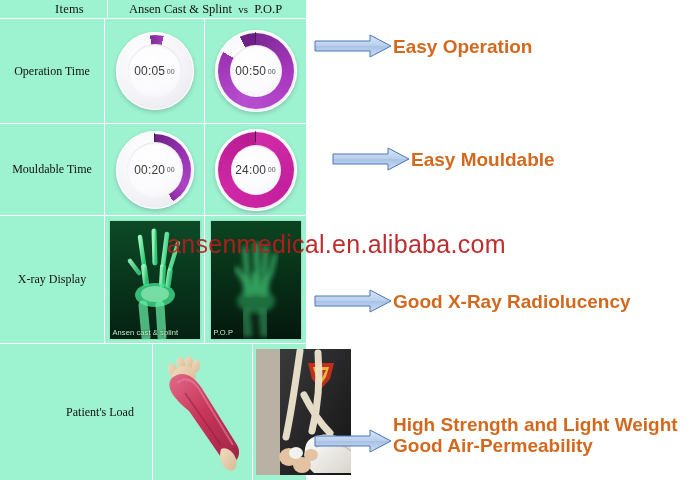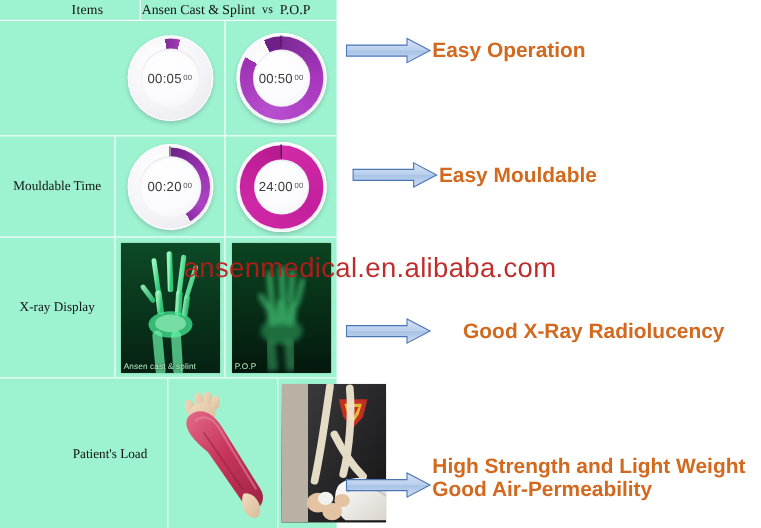--- a/index.html
+++ b/index.html
@@ -17,21 +17,21 @@
     position:absolute;left:0;top:0;width:306px;height:480px;
     background:#9df2cf;
     box-sizing:border-box;
   }
   .hdr-row{
     position:absolute;left:0;top:0;width:306px;height:19px;
     border-bottom:1px solid #ffffff;
     box-sizing:border-box;
   }
   .hdr-items{
-    position:absolute;left:0;top:0;width:128px;height:18px;
+    position:absolute;left:0;top:0;width:108px;height:18px;
     display:flex;align-items:center;justify-content:center;
     font-size:12.5px;color:#111;letter-spacing:.2px;
     border-right:1px solid #ffffff;box-sizing:border-box;padding-left:32px;
   }
   .hdr-compare{
     position:absolute;left:105px;top:0;width:201px;height:18px;
     display:flex;align-items:center;justify-content:center;
     font-size:12.5px;color:#111;white-space:pre;
   }
   .hdr-compare .vs{font-size:11px;}
@@ -148,20 +148,21 @@
       <div class="hdr-compare">
         <span>Ansen Cast &amp; Splint</span>
         <span>&nbsp;&nbsp;</span>
         <span class="vs">vs</span>
         <span>&nbsp;&nbsp;</span>
         <span>P.O.P</span>
       </div>
     </div>
 
     <div class="row row-1">
+      <div class="cell-label">Operation Time</div>
 
       <div class="cell-a">
         <div class="gauge small">
           <div class="plate"></div>
           <div class="ring" style="background:conic-gradient(from -8deg,#7d2f9a 0deg,#a33ab5 22deg,rgba(0,0,0,0) 22deg 360deg);"></div>
           <div class="hole" style="inset:12px;"></div>
           <div class="label">
             <span>00:05</span>
               <span class="sub">00</span>
           </div>
@@ -372,28 +373,28 @@
             <stop offset="48%" stop-color="#b9cfec"></stop>
           <stop offset="52%" stop-color="#a8c3e6"></stop>
             <stop offset="100%" stop-color="#cfdef3"></stop>
         </linearGradient>
       </defs>
       <path d="M1 8 L56 8 L56 2 L77 13 L56 24 L56 18 L1 18 Z" fill="url(#ag1)" stroke="#4a76b8" stroke-width="1"></path>
     </svg>
     <div class="anno-text">Easy Operation</div>
   </div>
 
-  <div class="anno" style="left:320px;top:146px;">
+  <div class="anno" style="left:332px;top:146px;">
     <svg class="arrow" viewBox="0 0 78 26">
       <path d="M1 8 L56 8 L56 2 L77 13 L56 24 L56 18 L1 18 Z" fill="url(#ag1)" stroke="#4a76b8" stroke-width="1"></path>
     </svg>
     <div class="anno-text">Easy Mouldable</div>
   </div>
 
-  <div class="anno" style="left:314px;top:288px;gap:28px;">
+  <div class="anno" style="left:314px;top:288px;">
     <svg class="arrow" viewBox="0 0 78 26">
       <path d="M1 8 L56 8 L56 2 L77 13 L56 24 L56 18 L1 18 Z" fill="url(#ag1)" stroke="#4a76b8" stroke-width="1"></path>
     </svg>
     <div class="anno-text">Good X-Ray Radiolucency</div>
   </div>
 
   <div class="anno" style="left:314px;top:414px;align-items:center;">
     <svg class="arrow" viewBox="0 0 78 26" style="margin-top:11px;">
       <path d="M1 8 L56 8 L56 2 L77 13 L56 24 L56 18 L1 18 Z" fill="url(#ag1)" stroke="#4a76b8" stroke-width="1"></path>
     </svg>

